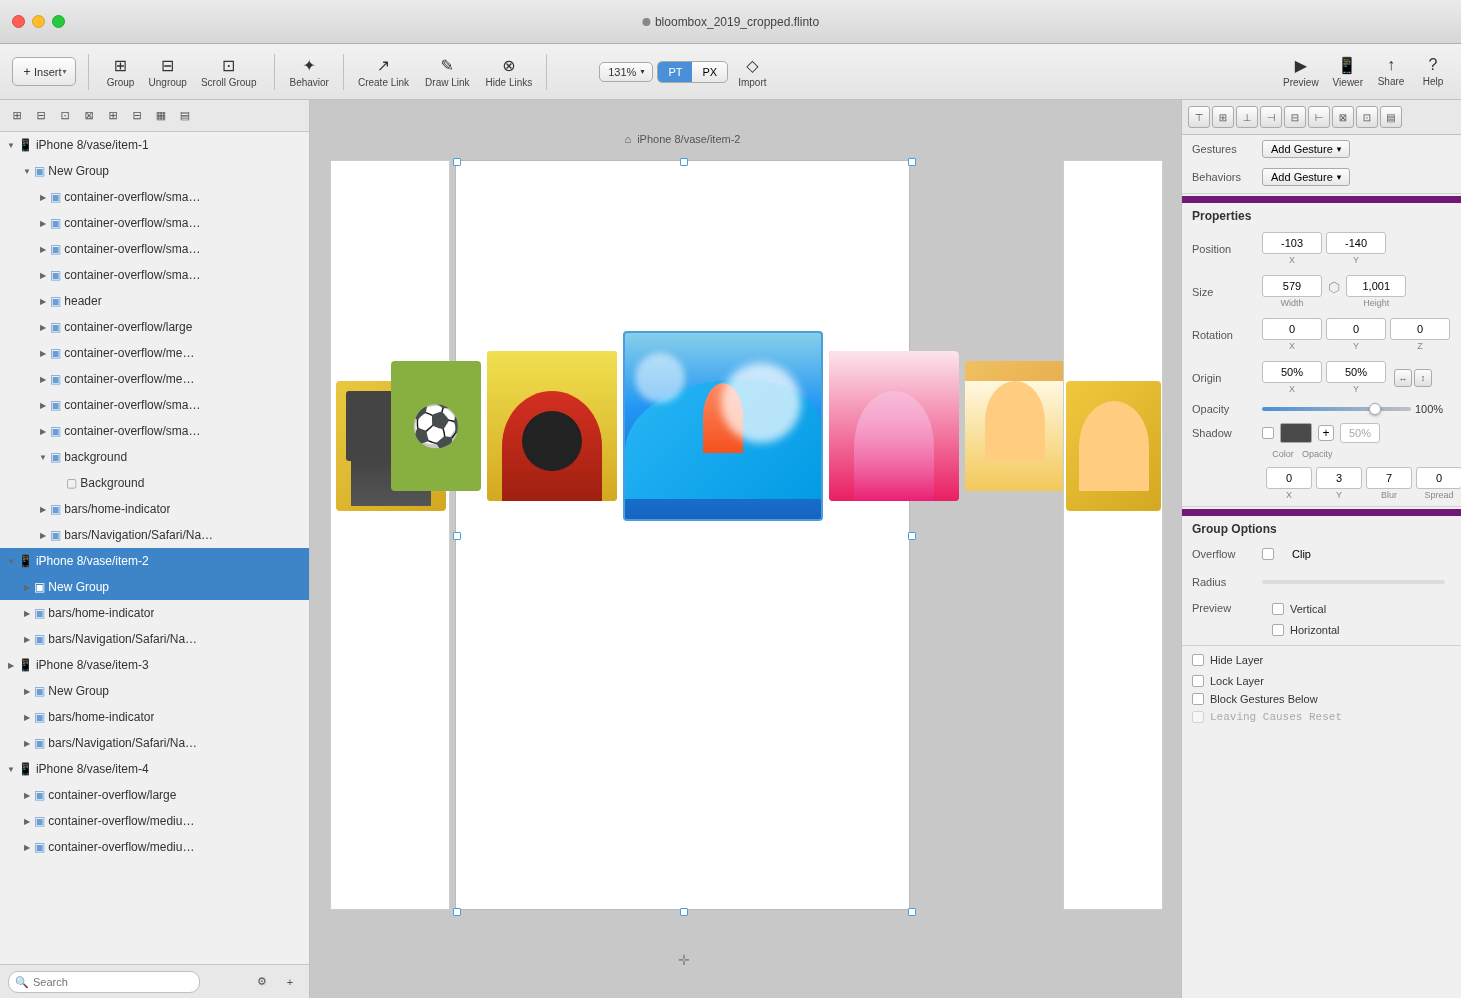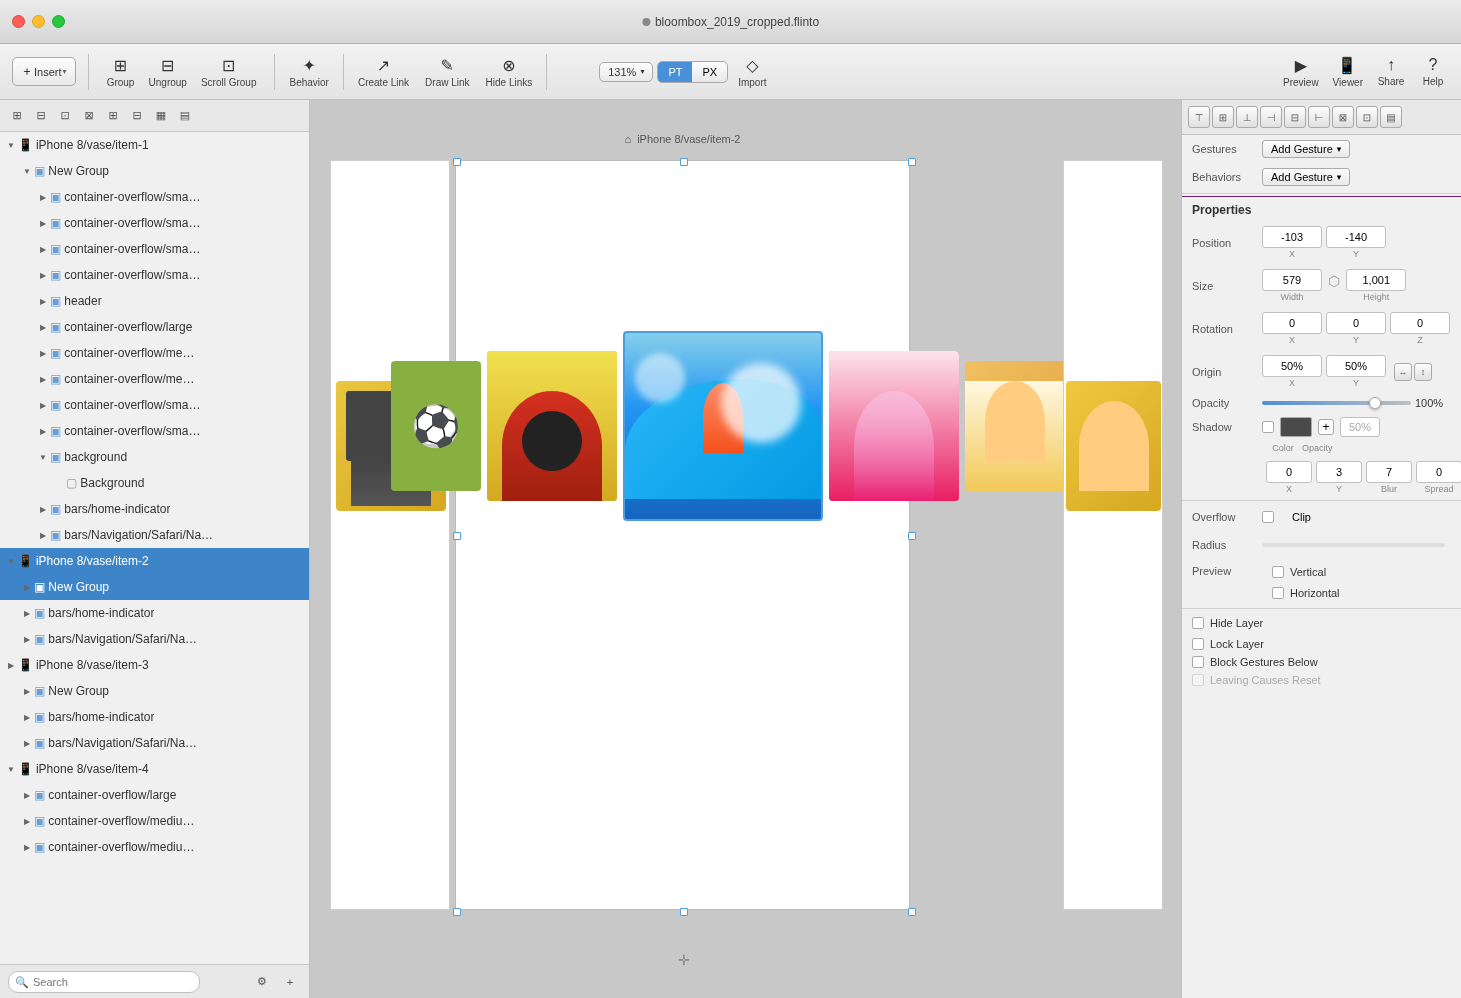--- a/index.html
+++ b/index.html
@@ -388,21 +388,21 @@
       display: flex;
       flex-direction: column;
       align-items: center;
     }
 
     .section-title {
       font-size: 12px;
       font-weight: 600;
       color: #333;
       padding: 6px 10px 4px;
-      border-top: 1px solid #701a75;
+      border-top: 7px solid #701a75;
     }
 
     .dropdown-btn {
       display: flex;
       align-items: center;
       background: linear-gradient(to bottom, #fdfdfd, #e8e8e8);
       border: 1px solid #aaa;
       border-radius: 3px;
       padding: 2px 8px;
       cursor: pointer;
@@ -1024,20 +1024,21 @@
           <span class="sub-label">Blur</span>
         </div>
         <div class="input-with-label">
           <input class="num-input" style="width: 46px;" type="text" value="0">
           <span class="sub-label">Spread</span>
         </div>
       </div>
 
       <div class="divider"></div>
 
+      <div class="section-title">Group Options</div>
 
       <div class="prop-row">
         <span class="prop-label">Overflow</span>
         <div class="prop-value">
           <div class="shadow-checkbox"></div>
           <span style="font-size:11px; margin-left:14px;">Clip</span>
         </div>
       </div>
 
       <div class="prop-row">
@@ -1072,21 +1073,21 @@
       <div class="checkbox-row" style="padding: 3px 10px;">
         <div class="shadow-checkbox"></div>
         <span class="cb-label">Lock Layer</span>
       </div>
 
       <div class="checkbox-row" style="padding: 3px 10px;">
         <div class="shadow-checkbox"></div>
         <span class="cb-label">Block Gestures Below</span>
       </div>
 
-      <div class="checkbox-row" style="padding: 3px 10px;">
+      <div class="checkbox-row" style="padding: 3px 10px; font-family: Liberation Mono, monospace;">
         <div class="shadow-checkbox" style="opacity:0.4;"></div>
         <span class="cb-label disabled">Leaving Causes Reset</span>
       </div>
 
     </div>
 
   </div>
 </div>
 
 </body></html>

